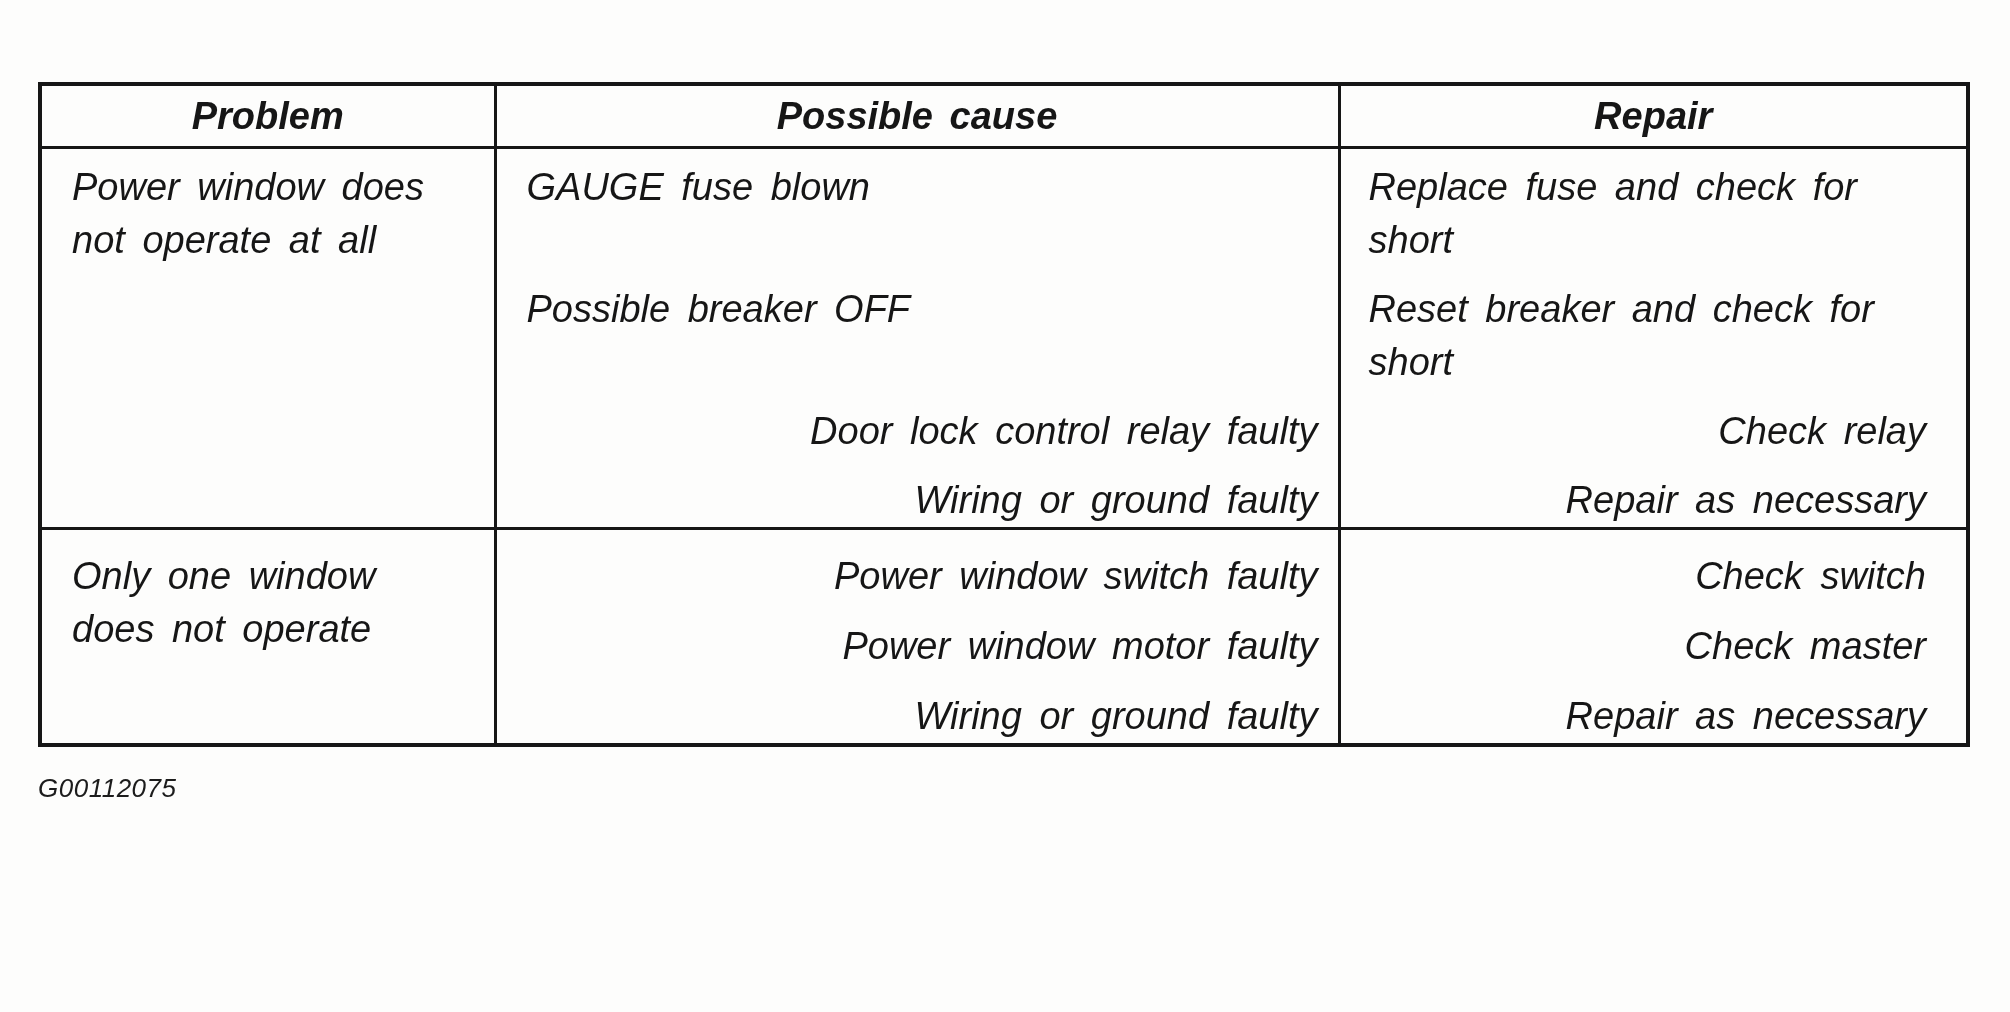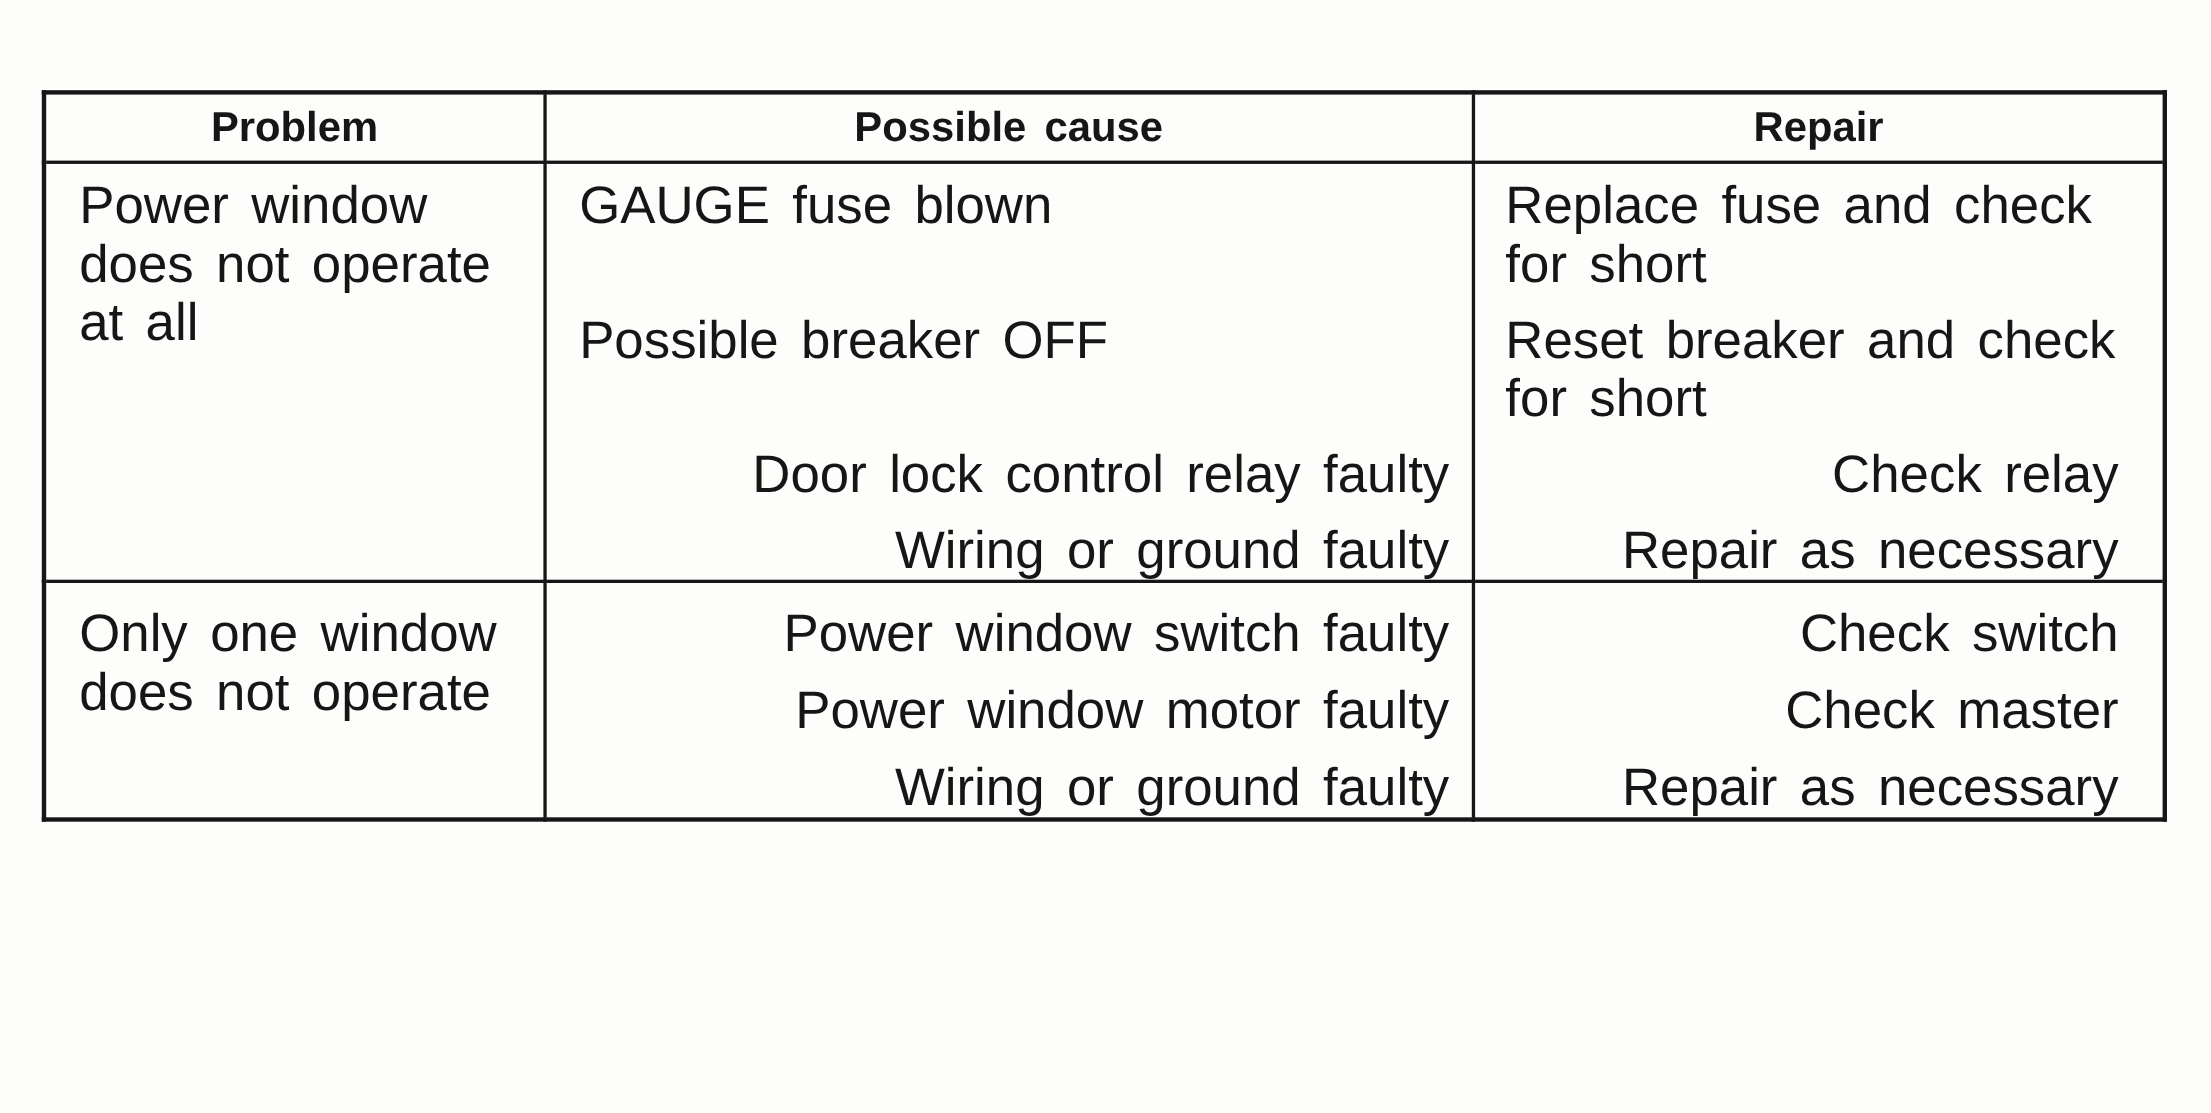--- a/index.html
+++ b/index.html
@@ -6,21 +6,21 @@
   body {
     width: 2010px; height: 1012px;
     background: #fdfdfc;
     font-family: "Liberation Sans", sans-serif;
     color: #161616;
     position: relative;
     overflow: hidden;
   }
   .page {
     position: absolute;
-    left: 38px; top: 82px;
+    left: 38px; top: 82px; font-style: italic;
   }
   table.ts-table {
     border-collapse: collapse;
     table-layout: fixed;
     width: 1928px;
     border: 4px solid #161616;
   }
   col.c-problem { width: 455px; }
   col.c-cause   { width: 844px; }
   col.c-remedy  { width: 629px; }
@@ -29,21 +29,21 @@
     height: 60px;
     font-size: 38px;
     font-weight: bold;
     text-align: center;
     vertical-align: middle;
     word-spacing: 6px;
     padding: 0;
   }
   tbody td {
     vertical-align: top;
-    font-size: 48px;
+    font-size: 38px;
     line-height: 53px;
     word-spacing: 7px;
     padding: 12px 0 0 30px;
   }
   td.problem-cell { padding-right: 35px; }
   td.cause-cell   { padding-right: 20px; }
   td.remedy-cell  { padding-left: 28px; padding-right: 40px; }
   tr.row-g1 { height: 370px; }
   tr.row-g2 { height: 160px; }
   tr.row-g3 { height: 192px; }
@@ -105,13 +105,14 @@
           <div class="entry mh1">Wiring or ground faulty</div>
         </td>
         <td class="remedy-cell">
           <div class="entry mh1">Check switch</div>
           <div class="entry mh1">Check master</div>
           <div class="entry mh1">Repair as necessary</div>
         </td>
       </tr>
     </tbody>
   </table>
+  <div class="figure-code">G00112075</div>
 </div>
 
 </body></html>

